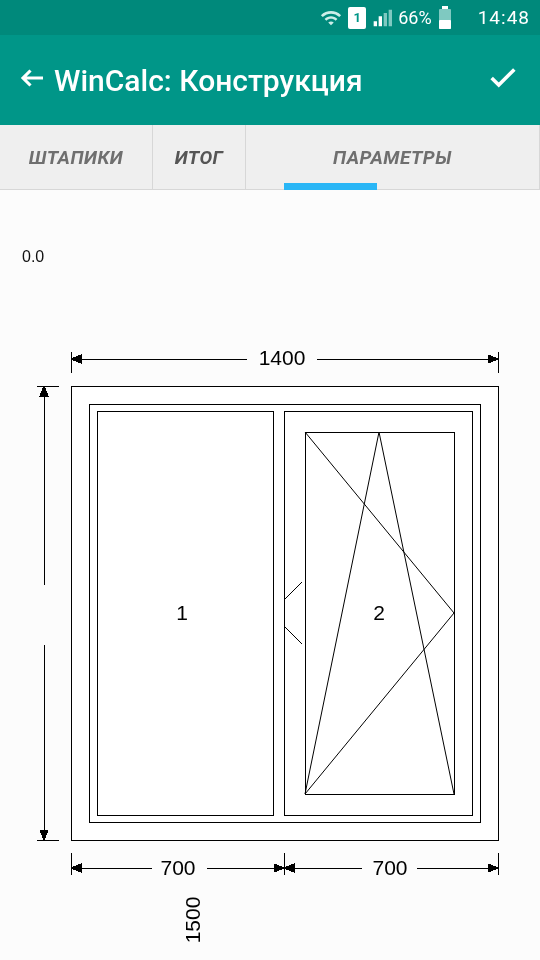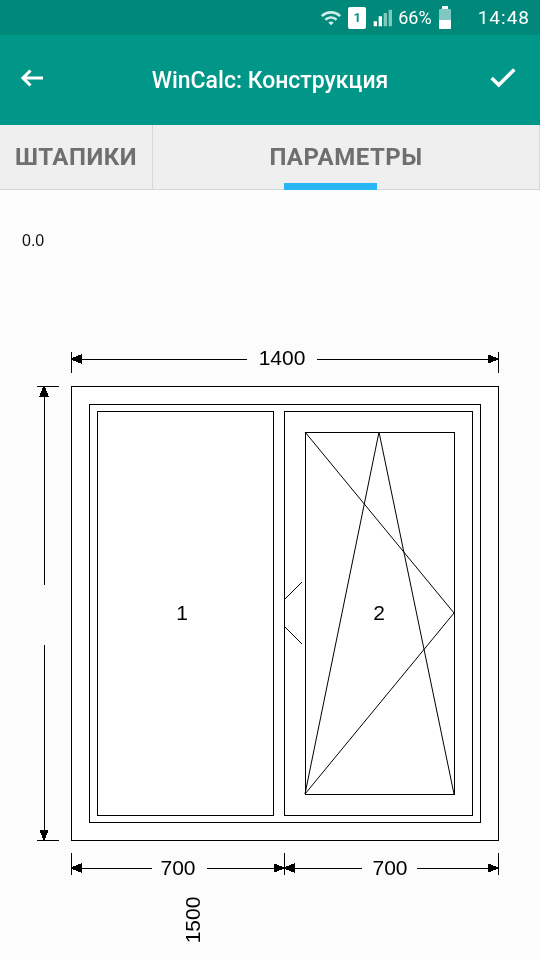--- a/index.html
+++ b/index.html
@@ -2,29 +2,29 @@
 <html><head>
 <meta charset="utf-8">
 <style>
   * { box-sizing: border-box; margin: 0; padding: 0; }
   html, body { width: 540px; height: 960px; font-family: Roboto, Arial, sans-serif; background: #fff; overflow: hidden; }
   .statusbar { height: 35px; background: #00897b; color: #fff; display: flex; align-items: center; justify-content: flex-end; padding: 0 10px; gap: 6px; font-size: 19px; }
   .statusbar .ico { display: inline-flex; align-items: center; }
   .statusbar .time { font-weight: 400; letter-spacing: 1px; margin-left: 20px; }
   .appbar { height: 90px; background: #009688; display: flex; align-items: center; padding: 0 18px; }
   .appbar .back { color: #fff; width: 36px; }
-  .appbar .title { flex: 1; color: #fff; font-size: 23px; font-weight: 500; text-align: center; padding-right: 0; }
+  .appbar .title { flex: 1; color: #fff; font-size: 30px; font-weight: 500; padding-right: 0; }
   .appbar .check { color: #fff; width: 36px; }
   .tabbar { height: 65px; background: #efefef; display: flex; border-bottom: 1px solid #d7d7d7; position: relative; }
-  .tab { flex: 0 0 auto; padding: 0 22px; display: flex; align-items: center; justify-content: center; color: #6f6f6f; font-weight: 700; font-size: 24px; letter-spacing: .5px; }
+  .tab { flex: 0 0 auto; padding: 0 22px; display: flex; align-items: center; justify-content: center; color: #6f6f6f; font-weight: 700; font-size: 19px; letter-spacing: .5px; font-style: italic; }
   .tab:not(:last-child) { border-right: 1px solid #d7d7d7; }
   .tab.active { color: #555; }
   .tab-underline { position: absolute; bottom: -1px; height: 7px; background: #29b6f6; }
   .content { position: relative; width: 540px; height: 770px; background: #fcfcfc; }
-  .value0 { position: absolute; top: 42px; left: 22px; font-size: 16px; color: #111; font-family: Arial, sans-serif; }
+  .value0 { position: absolute; top: 58px; left: 22px; font-size: 16px; color: #111; font-family: Arial, sans-serif; }
   .diagram { position: absolute; top: 150px; left: 22px; width: 500px; height: 704px; }
   .vlabel { transform: rotate(-90deg); transform-origin: center; font-size: 21px; font-family: Arial, sans-serif; }
 </style>
 </head>
 <body>
 
 <div class="statusbar">
   <span class="ico">
     <svg width="22" height="22" viewBox="0 0 24 24" fill="#cdeee9">
         <path d="M1 9l2 2c4.97-4.97 13.03-4.97 18 0l2-2C16.93 2.93 7.07 2.93 1 9zm8 8l3 3 3-3c-1.66-1.66-4.34-1.66-6 0zm-4-4l2 2c2.76-2.76 7.24-2.76 10 0l2-2C15.14 9.14 8.86 9.14 5 13z"></path>
@@ -57,20 +57,21 @@
   <div class="title">WinCalc: Конструкция</div>
   <div class="check">
     <svg width="34" height="34" viewBox="0 0 24 24" fill="none" stroke="#fff" stroke-width="2.5">
         <path d="M4 12l5 5L20 6"></path>
       </svg>
   </div>
 </div>
 
 <div class="tabbar">
   <div class="tab" style="width:153px;">ШТАПИКИ</div>
+  <div class="tab active" style="width:93px;">ИТОГ</div>
   <div class="tab" style="flex:1;">ПАРАМЕТРЫ</div>
   <div class="tab-underline" style="left:284px;width:93px;"></div>
 </div>
 
 <div class="content">
   <div class="value0">0.0</div>
 
   <svg class="diagram" viewBox="0 0 500 704">
     <g stroke="#000" stroke-width="1" fill="none" shape-rendering="crispEdges">
 

